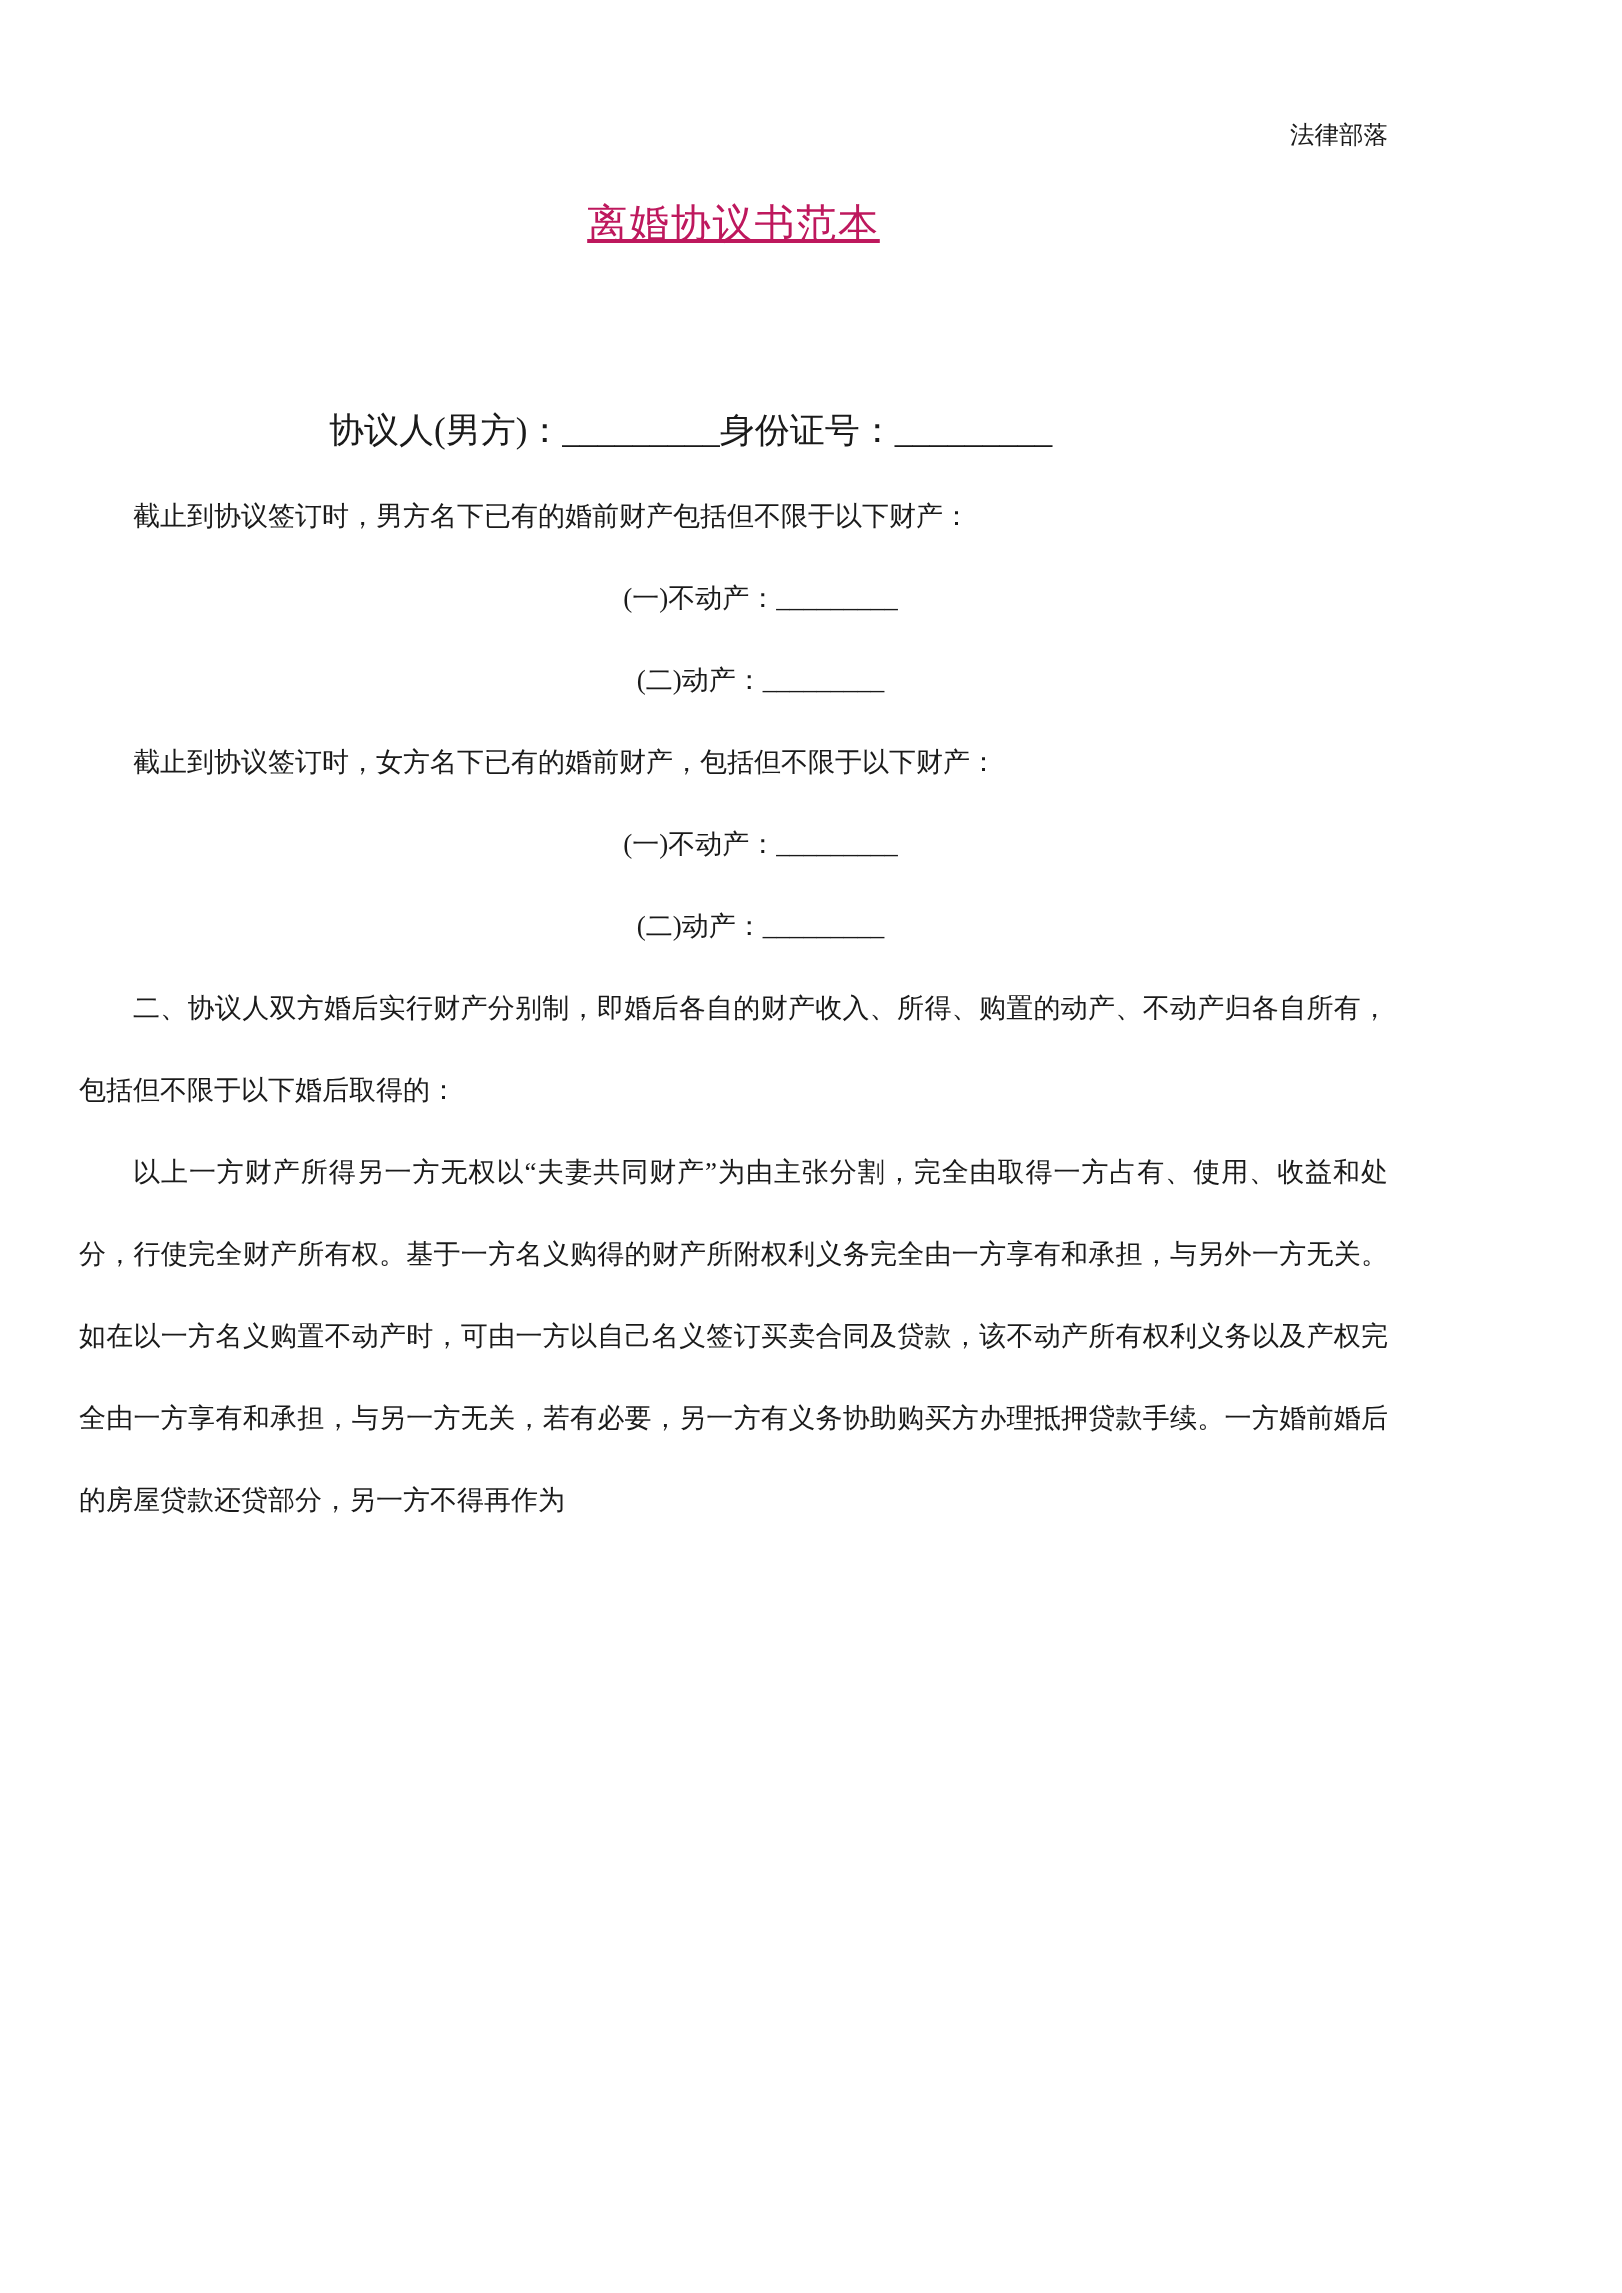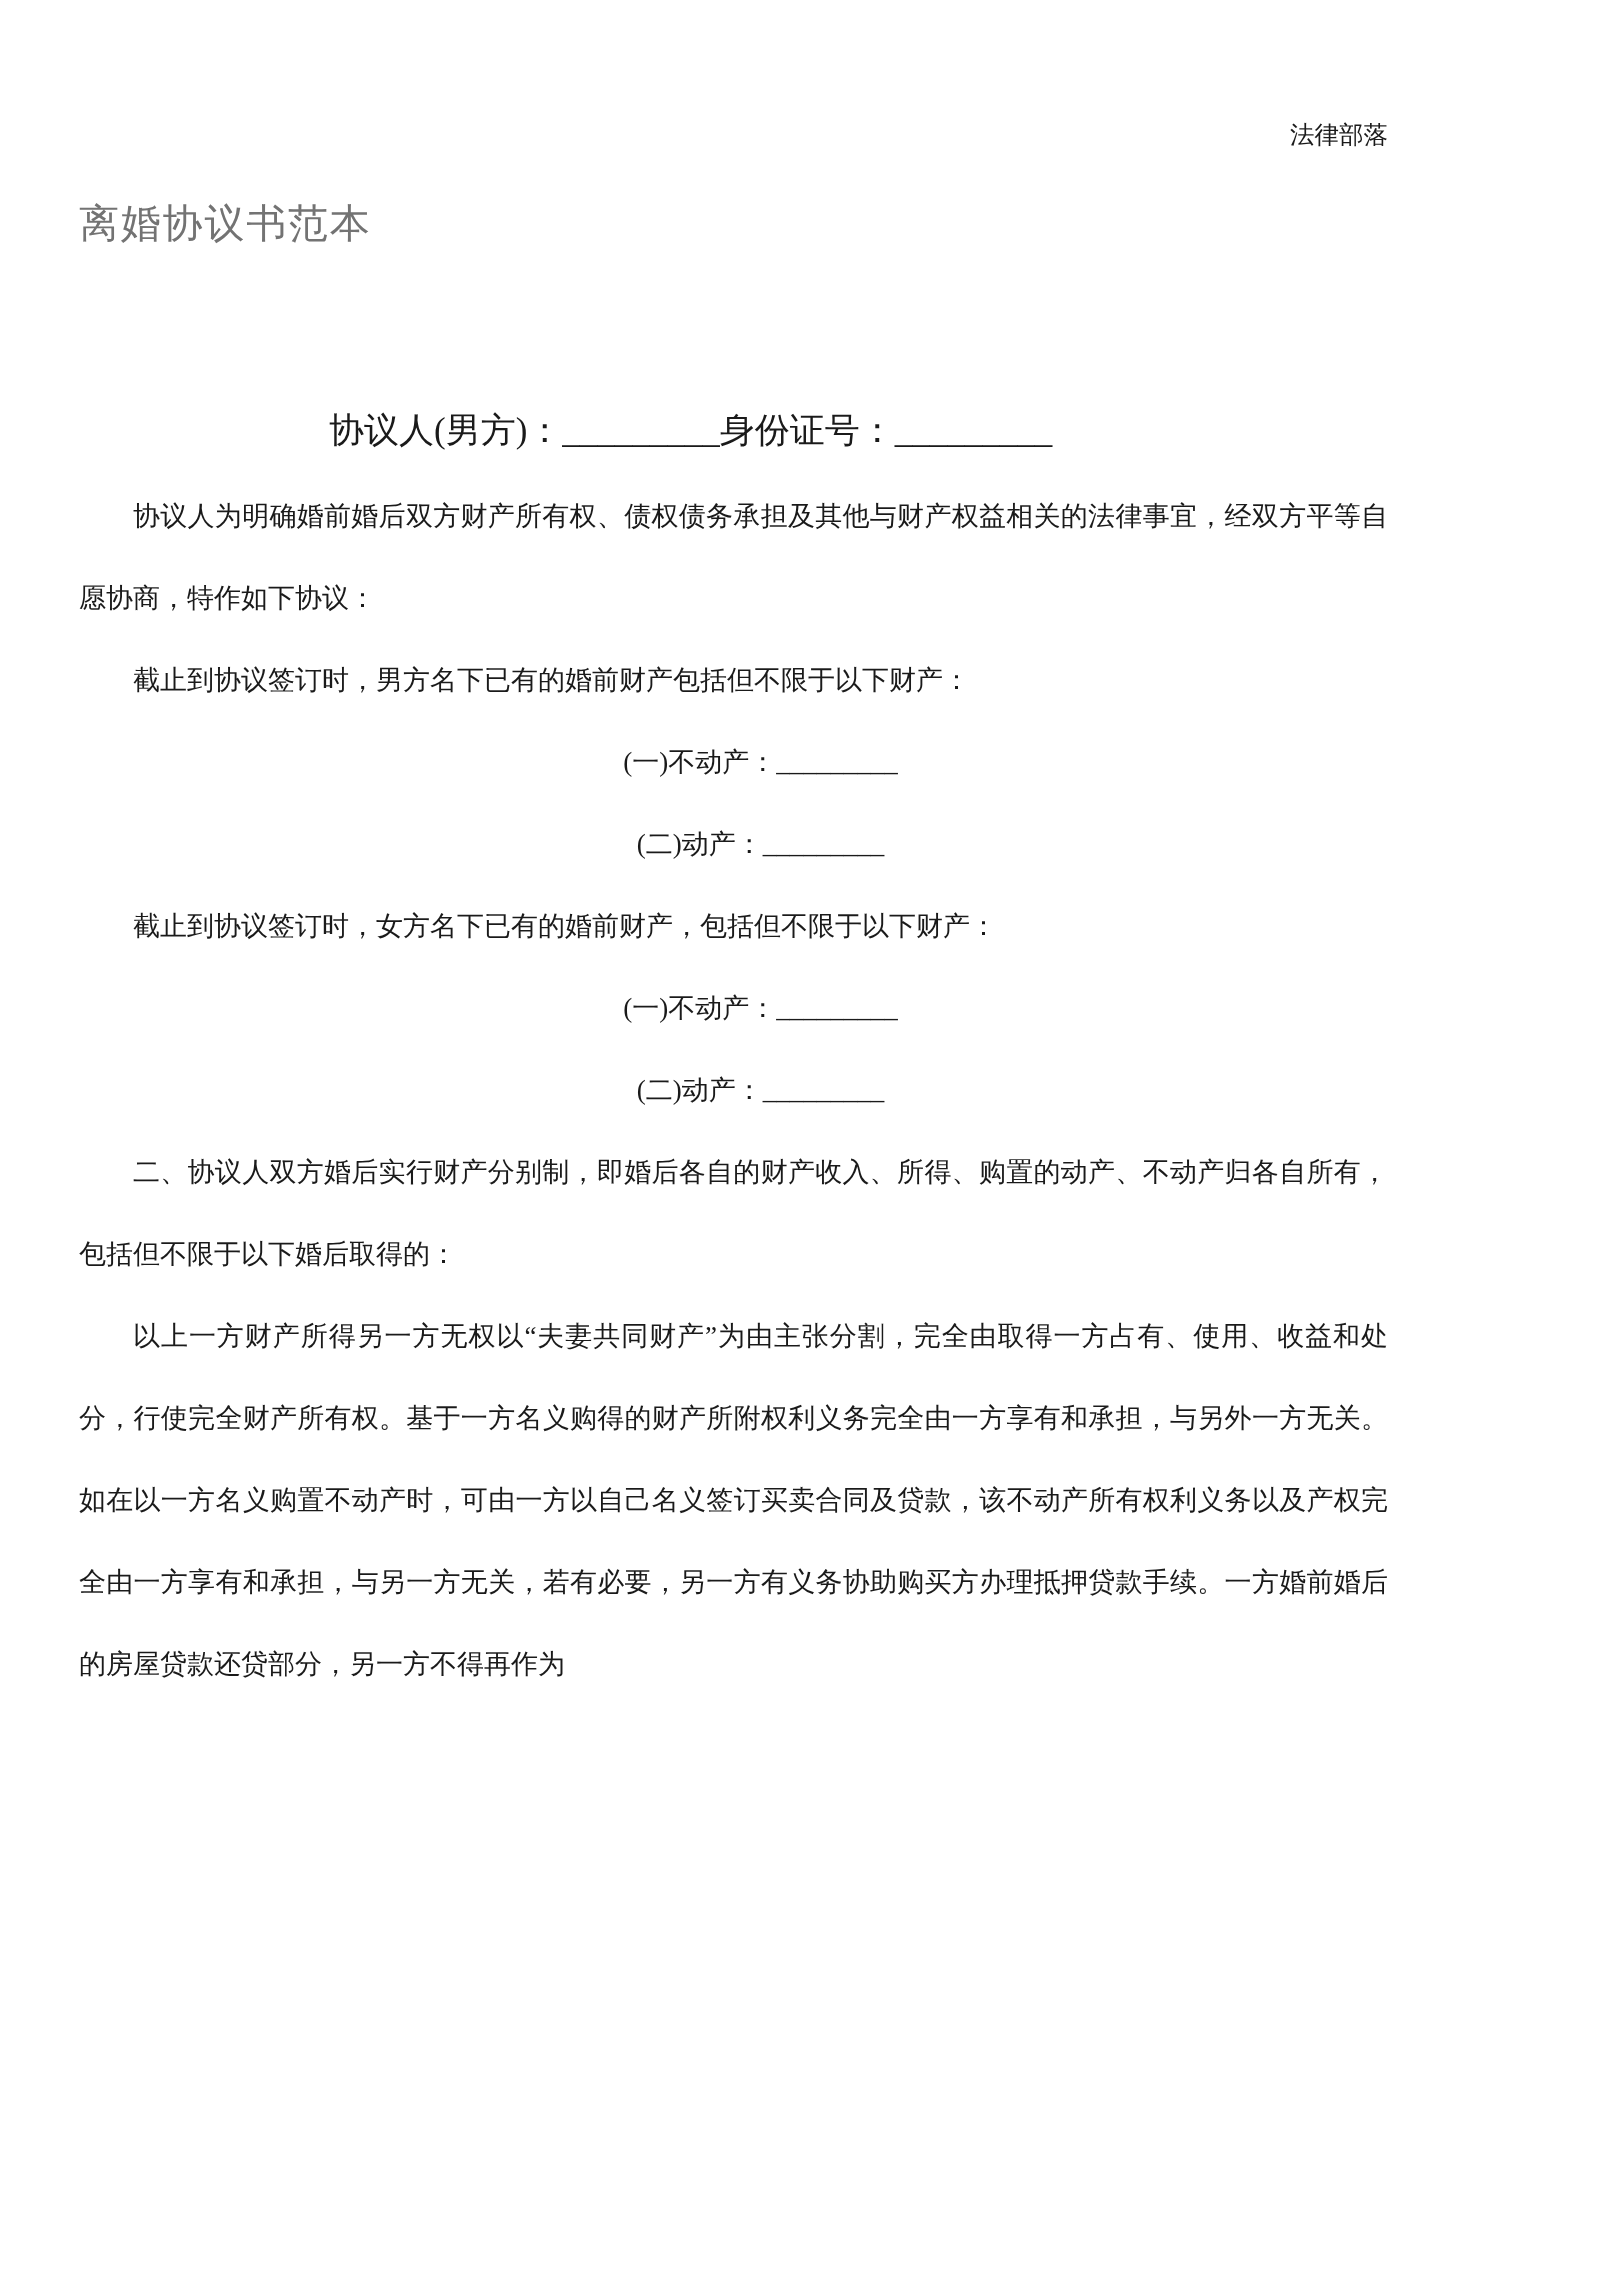--- a/index.html
+++ b/index.html
@@ -19,26 +19,27 @@
     overflow: hidden;
   }
   .site-label {
     text-align: right;
     font-size: 24.5px;
     line-height: 1.4;
     color: #1a1a1a;
   }
   .doc-title {
     margin: 44px 0 0 0;
-    text-align: left;
+    text-align: center;
     font-size: 40px;
     font-weight: 400;
     line-height: 1.4;
     letter-spacing: 1.8px;
-    color: #737373;
+    color: #be185d;
+    text-decoration: underline;
   }
   .party-block {
     margin-top: 136px;
   }
   .party-line {
     margin: 0 0 0 250px;
     font-size: 35px;
     line-height: 85px;
     white-space: nowrap;
   }
@@ -64,21 +65,20 @@
 
   <div class="site-label">法律部落</div>
 
   <h1 class="doc-title">离婚协议书范本</h1>
 
   <div class="party-block">
     <p class="party-line">协议人(男方)：_________身份证号：_________</p>
   </div>
 
   <div class="body-block">
-    <p class="para">协议人为明确婚前婚后双方财产所有权、债权债务承担及其他与财产权益相关的法律事宜，经双方平等自愿协商，特作如下协议：</p>
     <p class="para">截止到协议签订时，男方名下已有的婚前财产包括但不限于以下财产：</p>
     <p class="para blank-line">(一)不动产：_________</p>
     <p class="para blank-line">(二)动产：_________</p>
     <p class="para">截止到协议签订时，女方名下已有的婚前财产，包括但不限于以下财产：</p>
     <p class="para blank-line">(一)不动产：_________</p>
     <p class="para blank-line">(二)动产：_________</p>
     <p class="para">二、协议人双方婚后实行财产分别制，即婚后各自的财产收入、所得、购置的动产、不动产归各自所有，包括但不限于以下婚后取得的：</p>
     <p class="para">以上一方财产所得另一方无权以“夫妻共同财产”为由主张分割，完全由取得一方占有、使用、收益和处分，行使完全财产所有权。基于一方名义购得的财产所附权利义务完全由一方享有和承担，与另外一方无关。如在以一方名义购置不动产时，可由一方以自己名义签订买卖合同及贷款，该不动产所有权利义务以及产权完全由一方享有和承担，与另一方无关，若有必要，另一方有义务协助购买方办理抵押贷款手续。一方婚前婚后的房屋贷款还贷部分，另一方不得再作为</p>
   </div>
 

